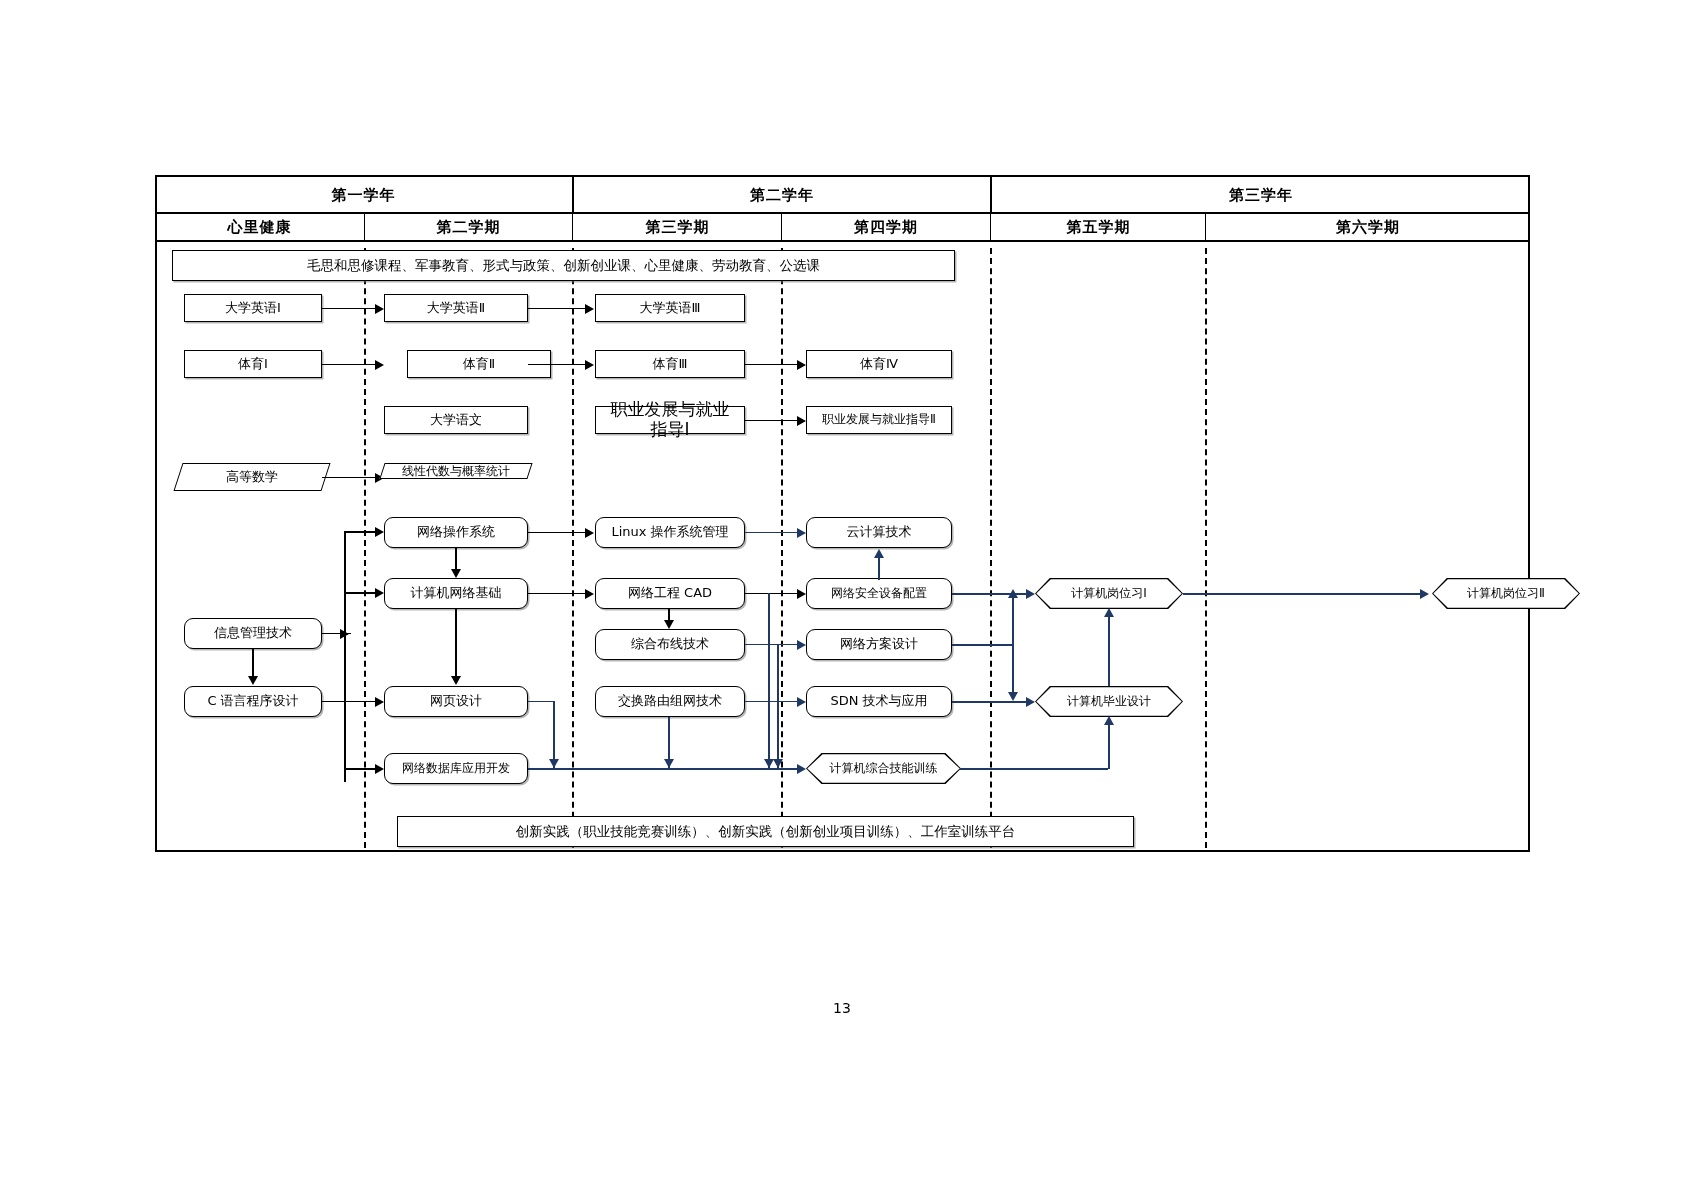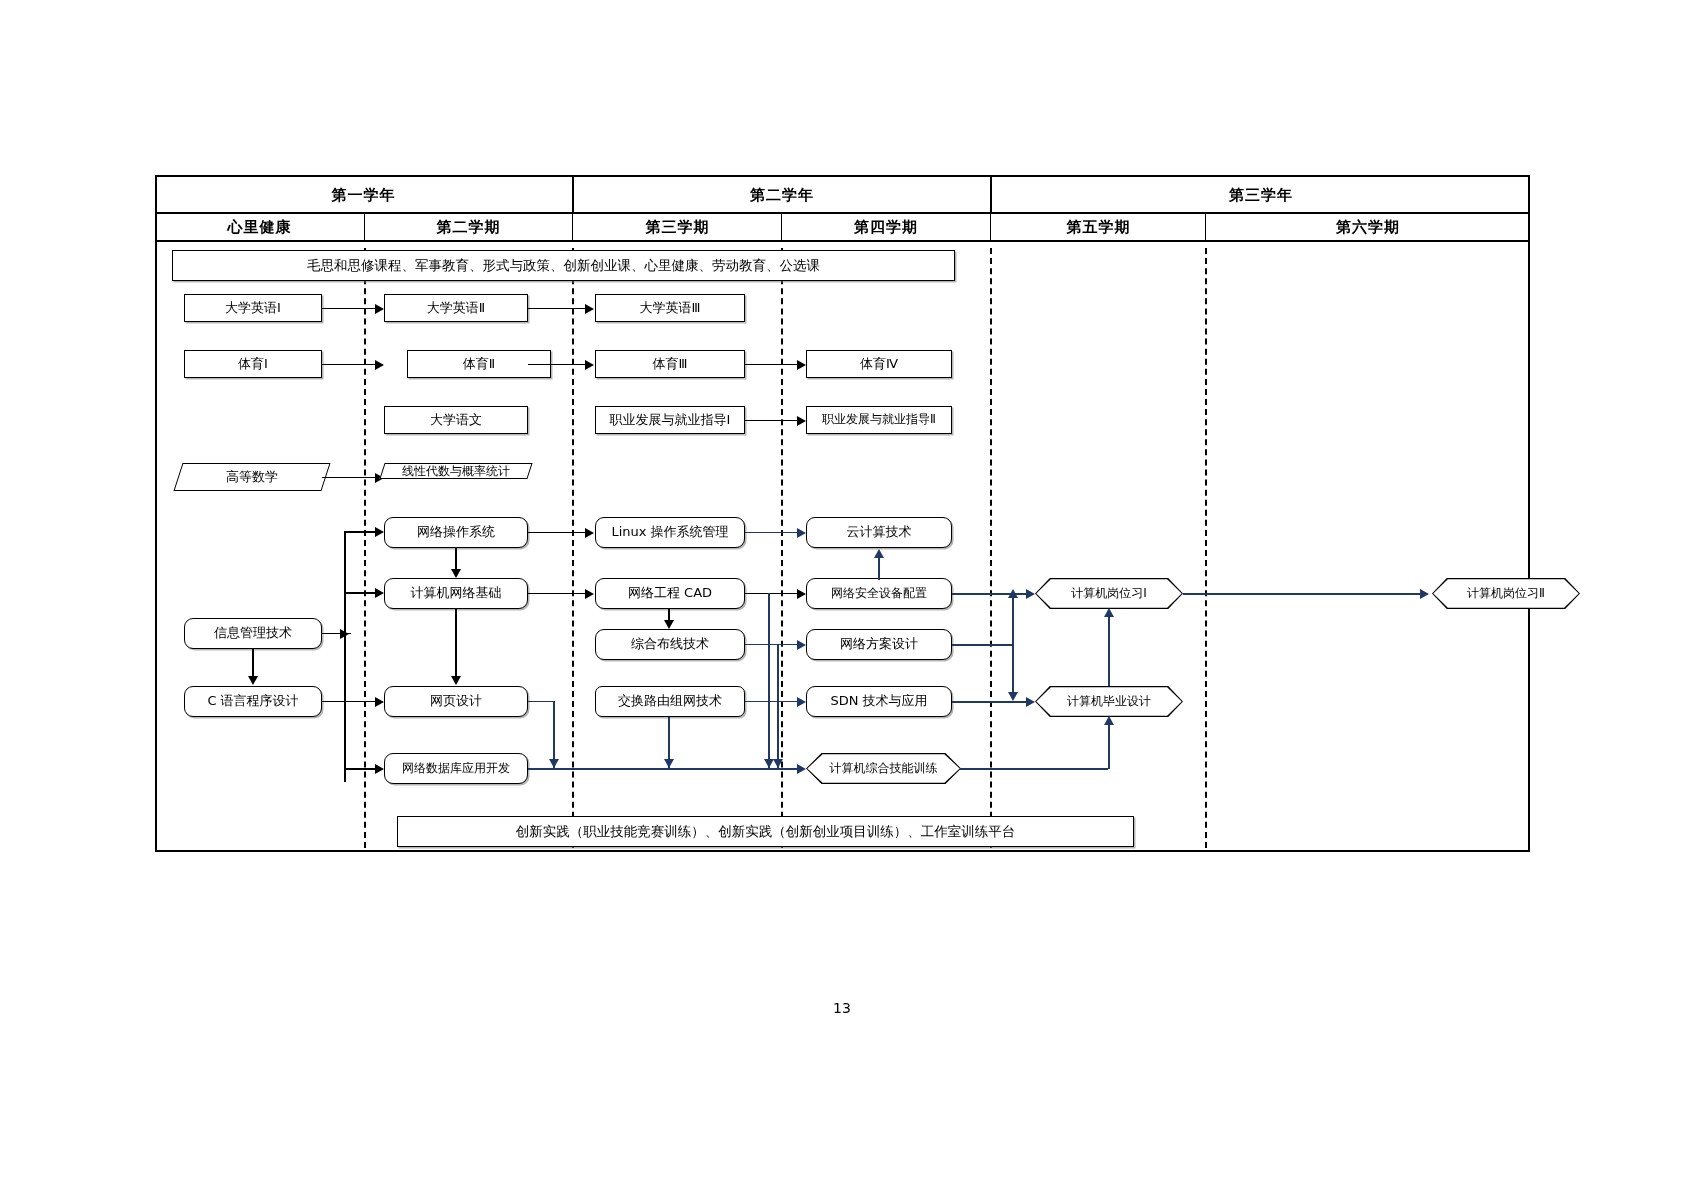--- a/index.html
+++ b/index.html
@@ -159,21 +159,21 @@
   <div class="arw r" style="left:375px;top:359.5px;"></div>
   <div class="box plain" style="left:384px;top:350px;width:144px;height:28px;margin-left:23px;">体育Ⅱ</div>
   <div class="ln" style="left:528px;top:363.5px;width:60px;height:1.8px;"></div>
   <div class="arw r" style="left:585px;top:359.5px;"></div>
   <div class="box plain" style="left:595px;top:350px;width:150px;height:28px;">体育Ⅲ</div>
   <div class="ln" style="left:745px;top:363.5px;width:55px;height:1.8px;"></div>
   <div class="arw r" style="left:797px;top:359.5px;"></div>
   <div class="box plain" style="left:806px;top:350px;width:146px;height:28px;">体育Ⅳ</div>
 
   <div class="box plain" style="left:384px;top:406px;width:144px;height:28px;">大学语文</div>
-  <div class="box plain" style="left:595px;top:406px;width:150px;height:28px;font-size:13px;">职业发展与就业指导Ⅰ</div>
+  <div class="box plain" style="left:595px;top:406px;width:150px;height:28px;font-size:17px;">职业发展与就业指导Ⅰ</div>
   <div class="ln" style="left:745px;top:419.5px;width:55px;height:1.8px;"></div>
   <div class="arw r" style="left:797px;top:415.5px;"></div>
   <div class="box plain" style="left:806px;top:406px;width:146px;height:28px;font-size:12px;">职业发展与就业指导Ⅱ</div>
 
   <div class="para" style="left:178px;top:463px;width:148px;height:28px;">
     <div class="shp"></div>
     <div class="lbl">高等数学</div>
   </div>
   <div class="ln" style="left:322px;top:476.5px;width:57px;height:1.8px;"></div>
   <div class="arw r" style="left:375px;top:472.5px;"></div>
@@ -217,21 +217,21 @@
 
   <div class="ln" style="left:528px;top:531.5px;width:60px;height:1.8px;"></div>
   <div class="arw r" style="left:585px;top:527.5px;"></div>
 
   <div class="ln" style="left:528px;top:592.5px;width:60px;height:1.8px;"></div>
   <div class="arw r" style="left:585px;top:588.5px;"></div>
 
   <div class="box rounded" style="left:595px;top:517px;width:150px;height:31px;">Linux 操作系统管理</div>
   <div class="box rounded" style="left:595px;top:578px;width:150px;height:31px;">网络工程 CAD</div>
   <div class="box rounded" style="left:595px;top:629px;width:150px;height:31px;">综合布线技术</div>
-  <div class="box rounded" style="left:595px;top:686px;width:150px;height:31px;border-radius:7px;">交换路由组网技术</div>
+  <div class="box rounded" style="left:595px;top:686px;width:150px;height:31px;">交换路由组网技术</div>
 
   <div class="ln" style="left:668px;top:609px;width:1.8px;height:12px;"></div>
   <div class="arw d" style="left:664px;top:620px;"></div>
 
   <div class="box rounded" style="left:806px;top:517px;width:146px;height:31px;">云计算技术</div>
   <div class="box rounded" style="left:806px;top:578px;width:146px;height:31px;font-size:12px;">网络安全设备配置</div>
   <div class="box rounded" style="left:806px;top:629px;width:146px;height:31px;">网络方案设计</div>
   <div class="box rounded" style="left:806px;top:686px;width:146px;height:31px;">SDN 技术与应用</div>
 
   <div class="ln blue" style="left:745px;top:531.5px;width:55px;height:1.8px;"></div>

